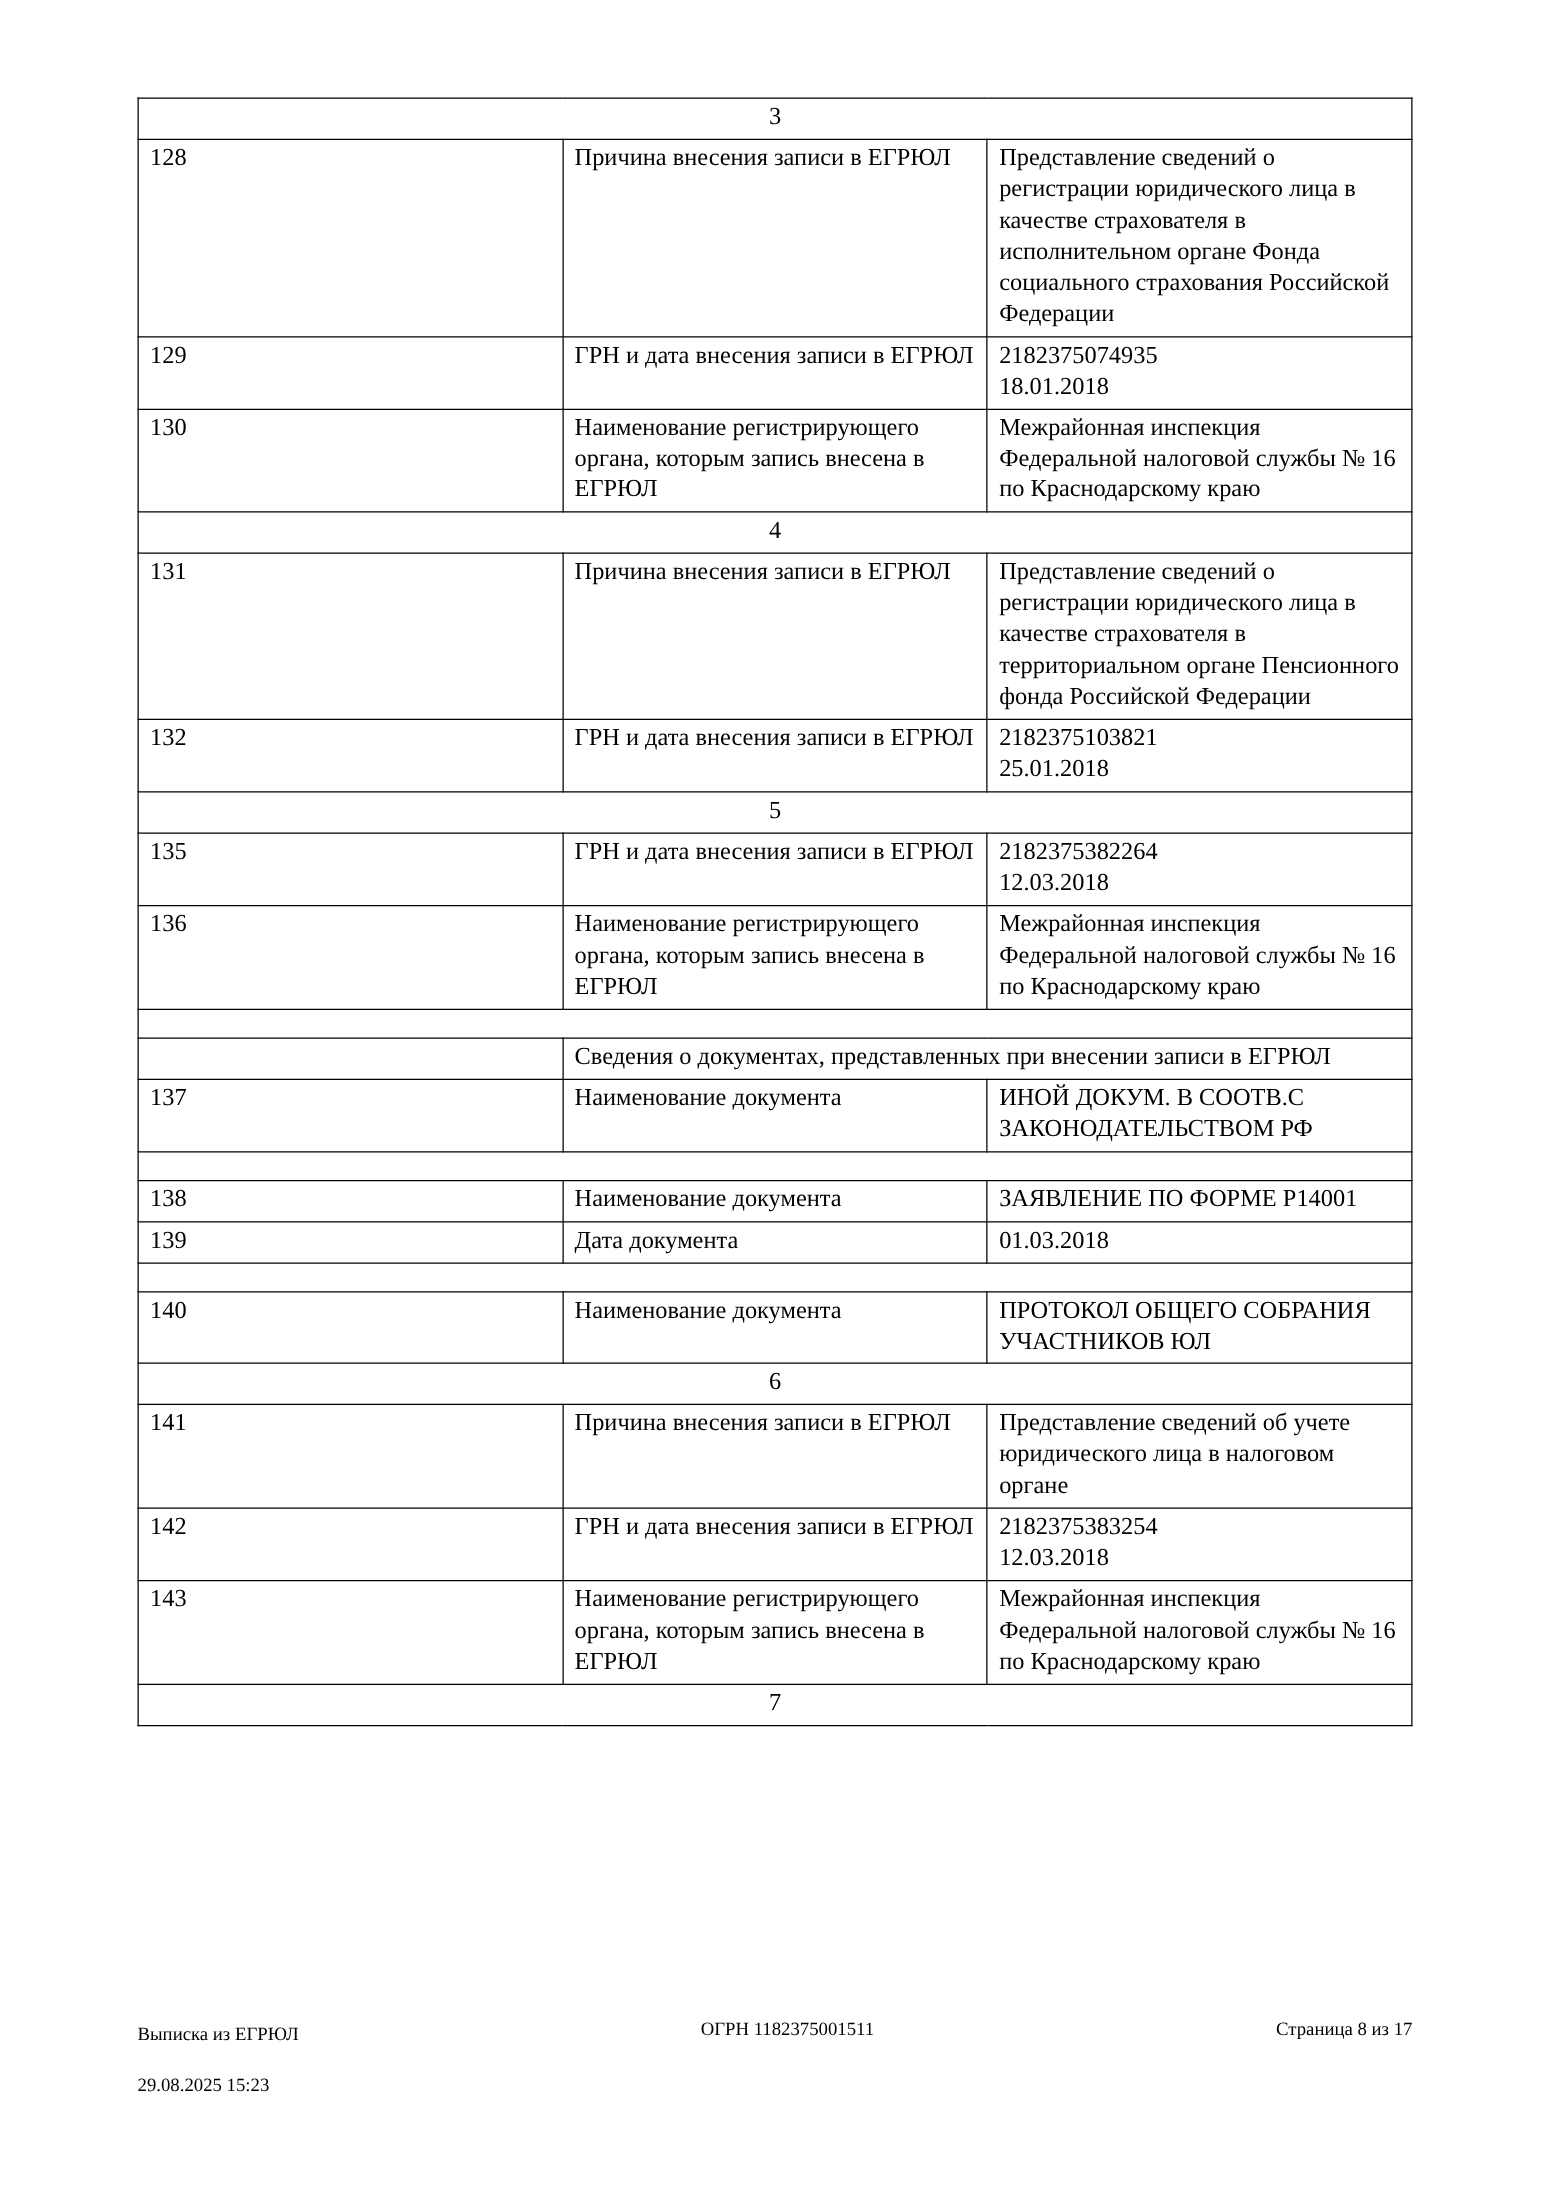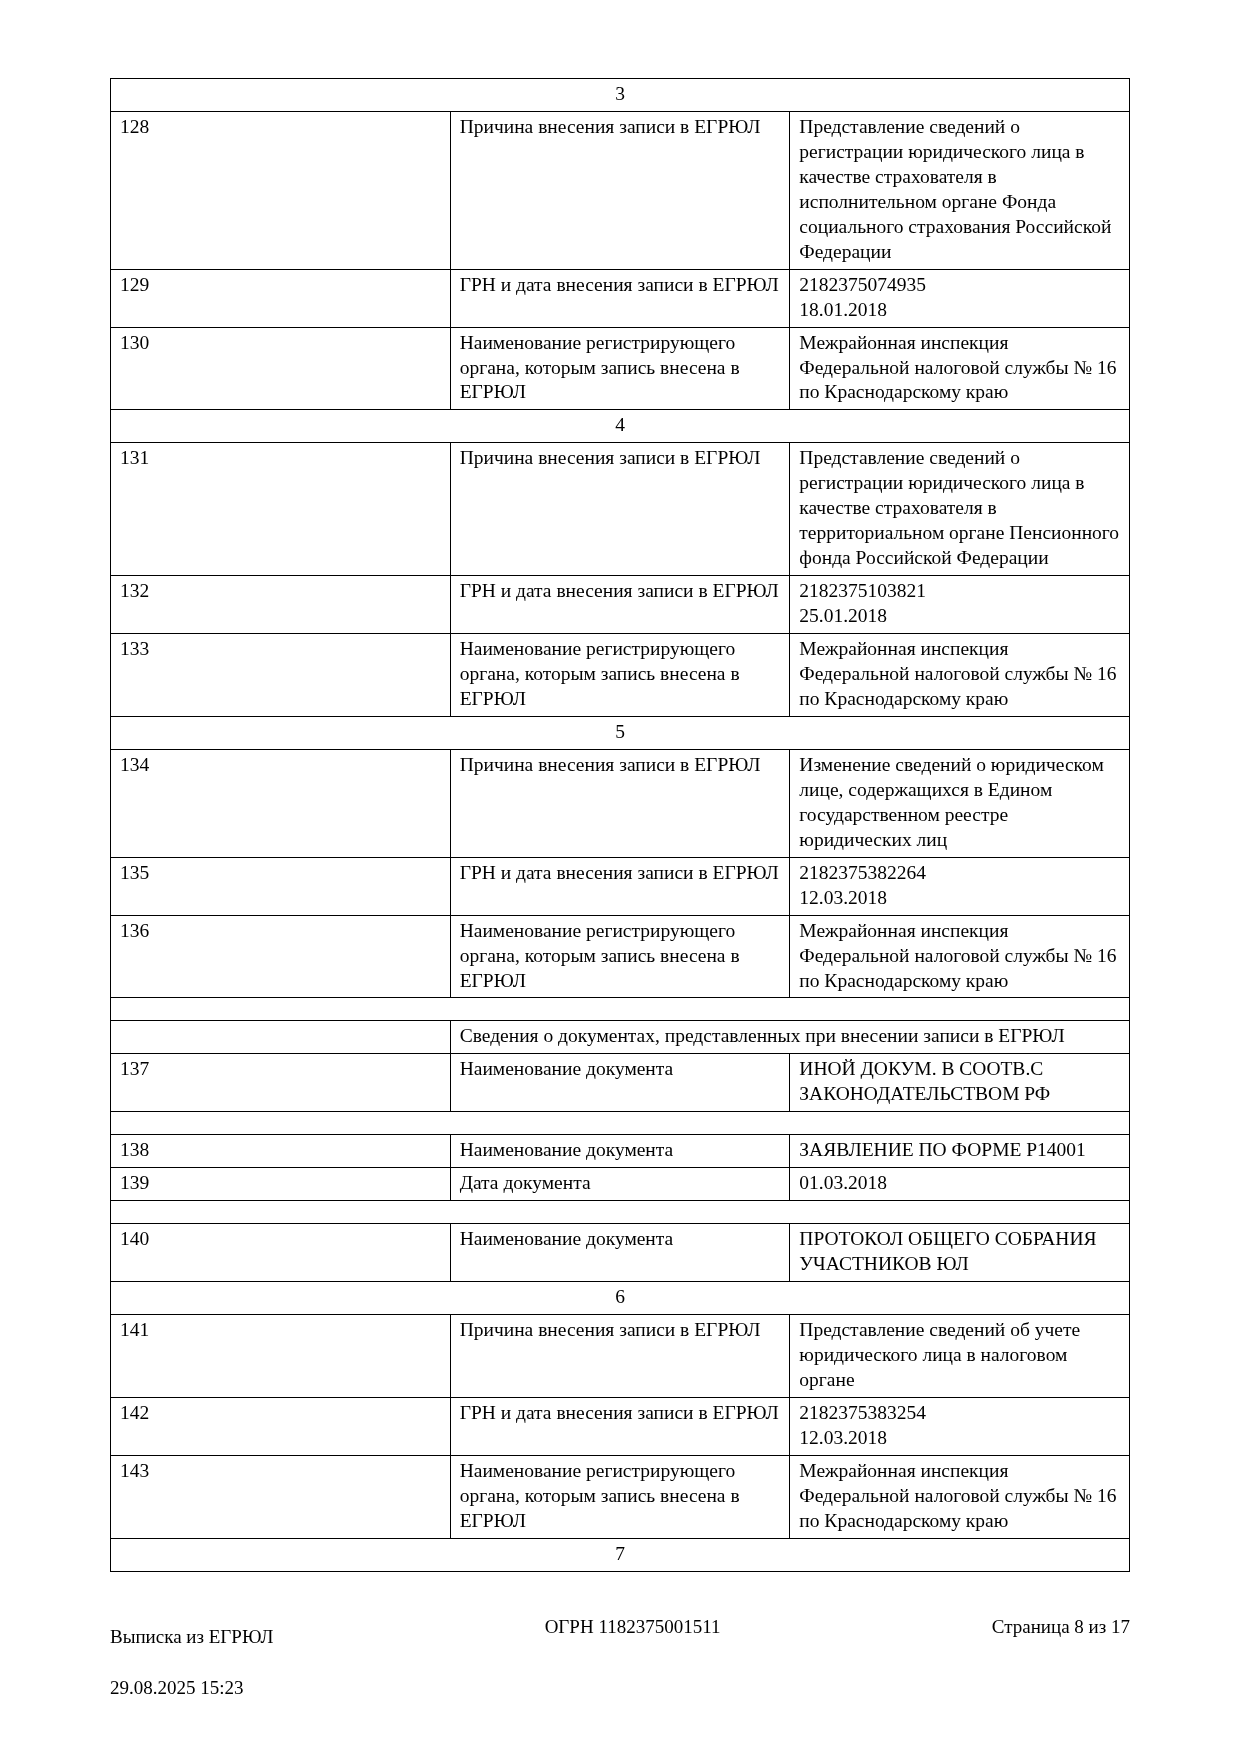--- a/index.html
+++ b/index.html
@@ -59,21 +59,21 @@
   }
   .nowrapline {
     white-space: pre-line;
     margin-top: 31px;
   }
   .footer {
     position: absolute;
     left: 110px;
     top: 1598px;
     width: 1020px;
-    font-size: 19px;
+    font-size: 15px;
     line-height: 1.35;
     font-family: "Liberation Serif", serif;
   }
   .footer-row {
     display: flex;
     justify-content: space-between;
     align-items: flex-start;
   }
   .footer-left {
     text-align: left;
@@ -121,32 +121,22 @@
           <td class="num">131</td>
           <td class="label">Причина внесения записи в ЕГРЮЛ</td>
           <td class="value nowrapline">Представление сведений о регистрации юридического лица в качестве страхователя в территориальном органе Пенсионного фонда Российской Федерации</td>
         </tr>
         <tr>
           <td class="num">132</td>
           <td class="label">ГРН и дата внесения записи в ЕГРЮЛ</td>
           <td class="value nowrapline">2182375103821
 25.01.2018</td>
         </tr>
-        <tr>
-          <td class="num">133</td>
-          <td class="label">Наименование регистрирующего органа, которым запись внесена в ЕГРЮЛ</td>
-          <td class="value nowrapline">Межрайонная инспекция Федеральной налоговой службы № 16 по Краснодарскому краю</td>
-        </tr>
         <tr class="section">
           <td colspan="3">5</td>
-        </tr>
-        <tr>
-          <td class="num">134</td>
-          <td class="label">Причина внесения записи в ЕГРЮЛ</td>
-          <td class="value nowrapline">Изменение сведений о юридическом лице, содержащихся в Едином государственном реестре юридических лиц</td>
         </tr>
         <tr>
           <td class="num">135</td>
           <td class="label">ГРН и дата внесения записи в ЕГРЮЛ</td>
           <td class="value nowrapline">2182375382264
 12.03.2018</td>
         </tr>
         <tr>
           <td class="num">136</td>
           <td class="label">Наименование регистрирующего органа, которым запись внесена в ЕГРЮЛ</td>

